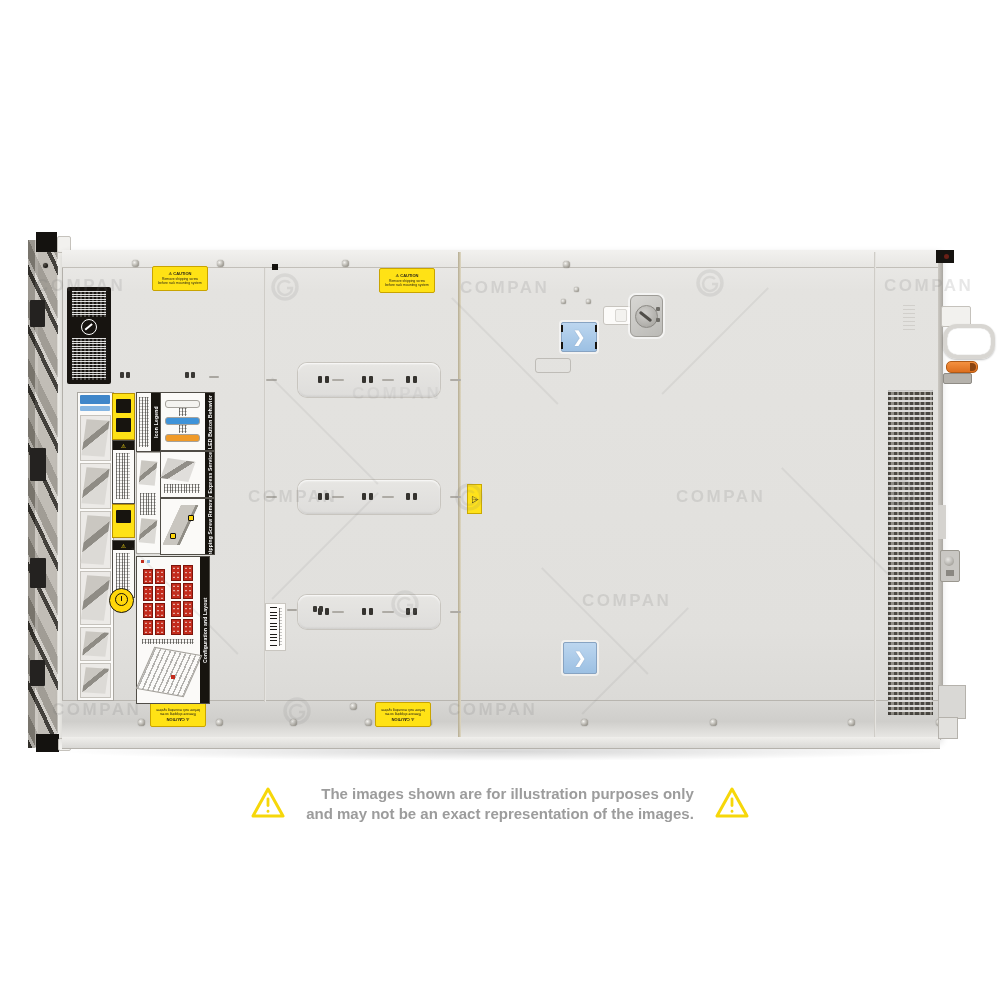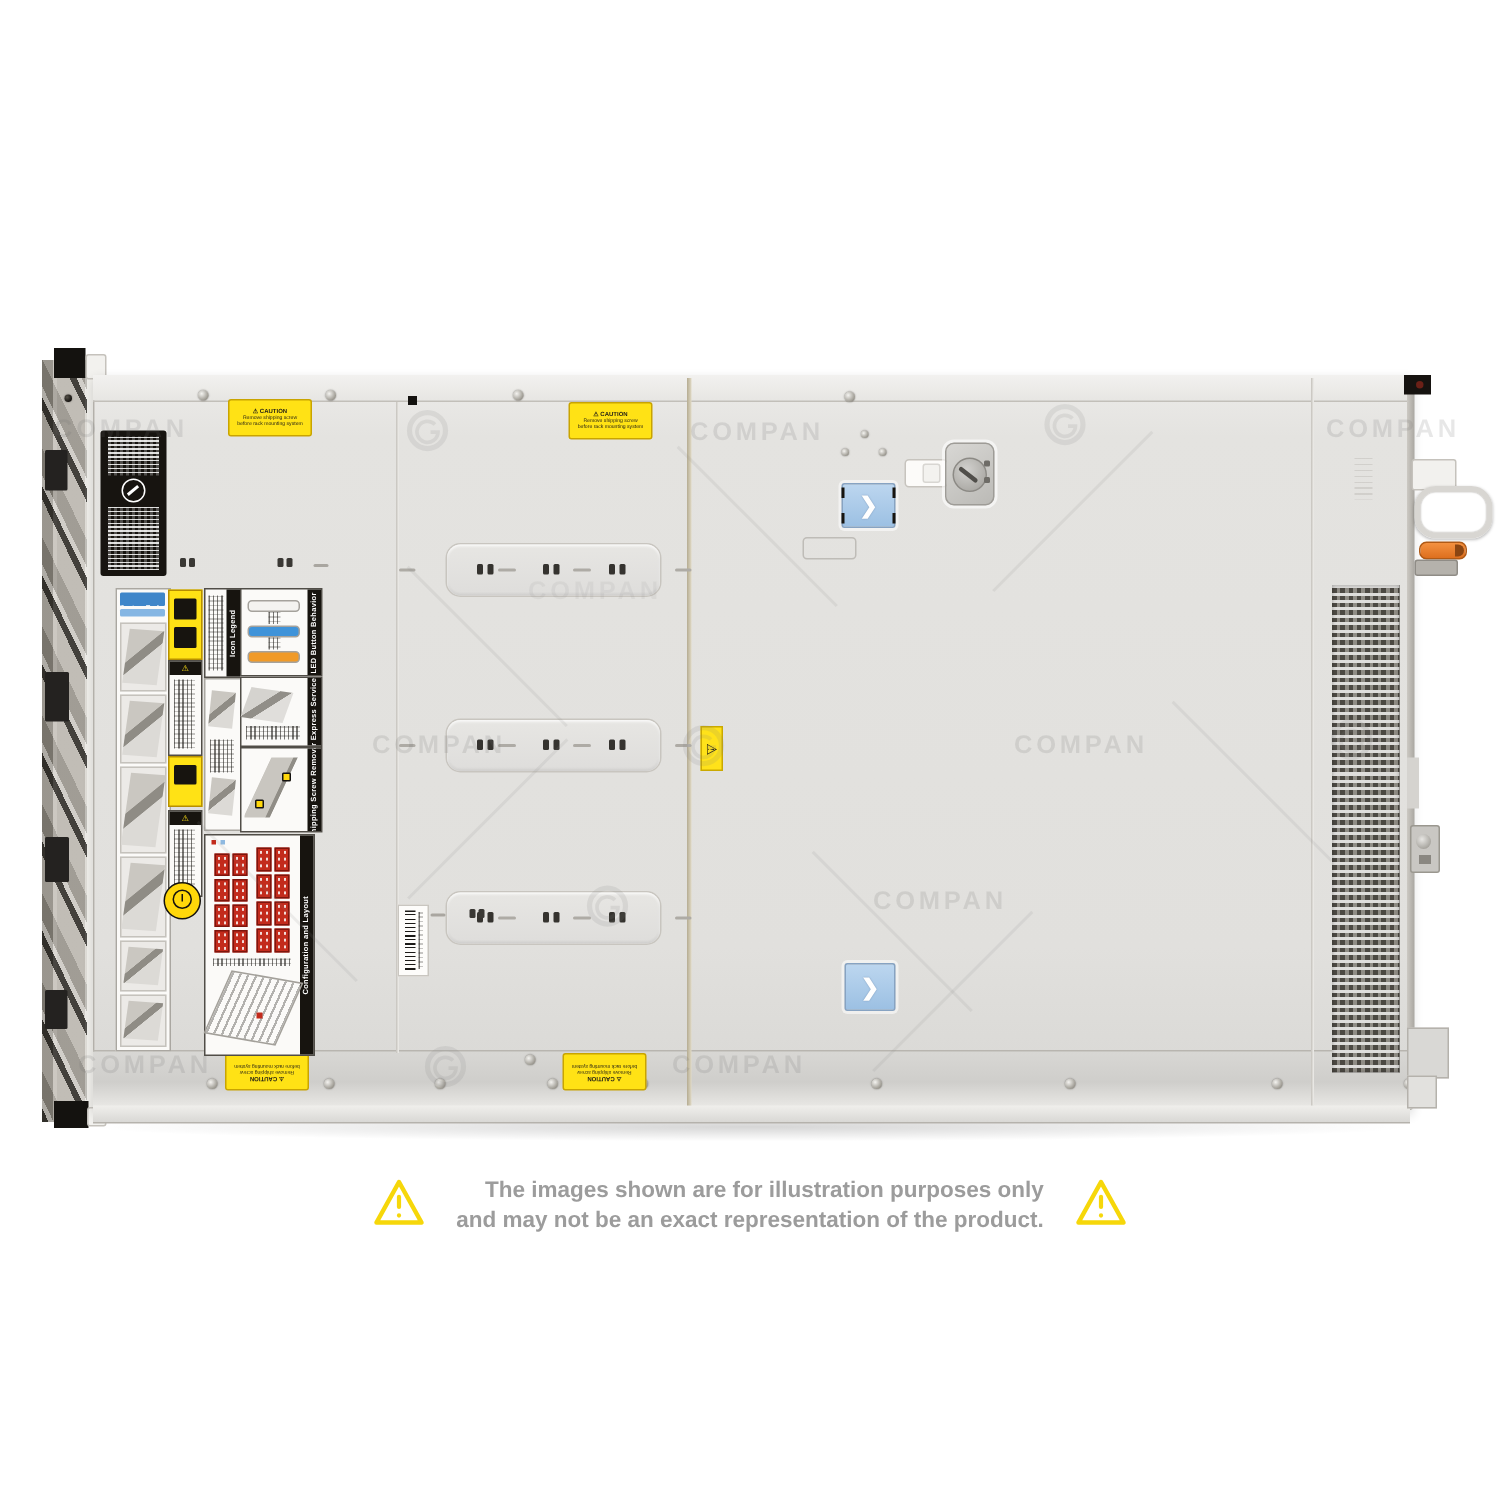--- a/index.html
+++ b/index.html
@@ -470,21 +470,21 @@
   <div class="abs disc">
     <span>
       <svg width="36" height="33" viewBox="0 0 36 33">
           <path d="M18 3 L33 30 L3 30 Z" fill="none" stroke="#F6D70A" stroke-width="3" stroke-linejoin="round"></path>
           <rect x="16.6" y="11.5" width="2.8" height="9.5" rx="1.4" fill="#F6D70A"></rect>
           <rect x="16.6" y="23.8" width="2.8" height="3" rx="1.4" fill="#F6D70A"></rect>
         </svg>
     </span>
     <div class="disc-text">
       <div>The images shown are for illustration purposes only</div>
-      <div>and may not be an exact representation of the product.</div>
+      <div>and may not be an exact representation of the images.</div>
     </div>
     <span>
       <svg width="36" height="33" viewBox="0 0 36 33">
           <path d="M18 3 L33 30 L3 30 Z" fill="none" stroke="#F6D70A" stroke-width="3" stroke-linejoin="round"></path>
           <rect x="16.6" y="11.5" width="2.8" height="9.5" rx="1.4" fill="#F6D70A"></rect>
           <rect x="16.6" y="23.8" width="2.8" height="3" rx="1.4" fill="#F6D70A"></rect>
         </svg>
     </span>
   </div>
 

